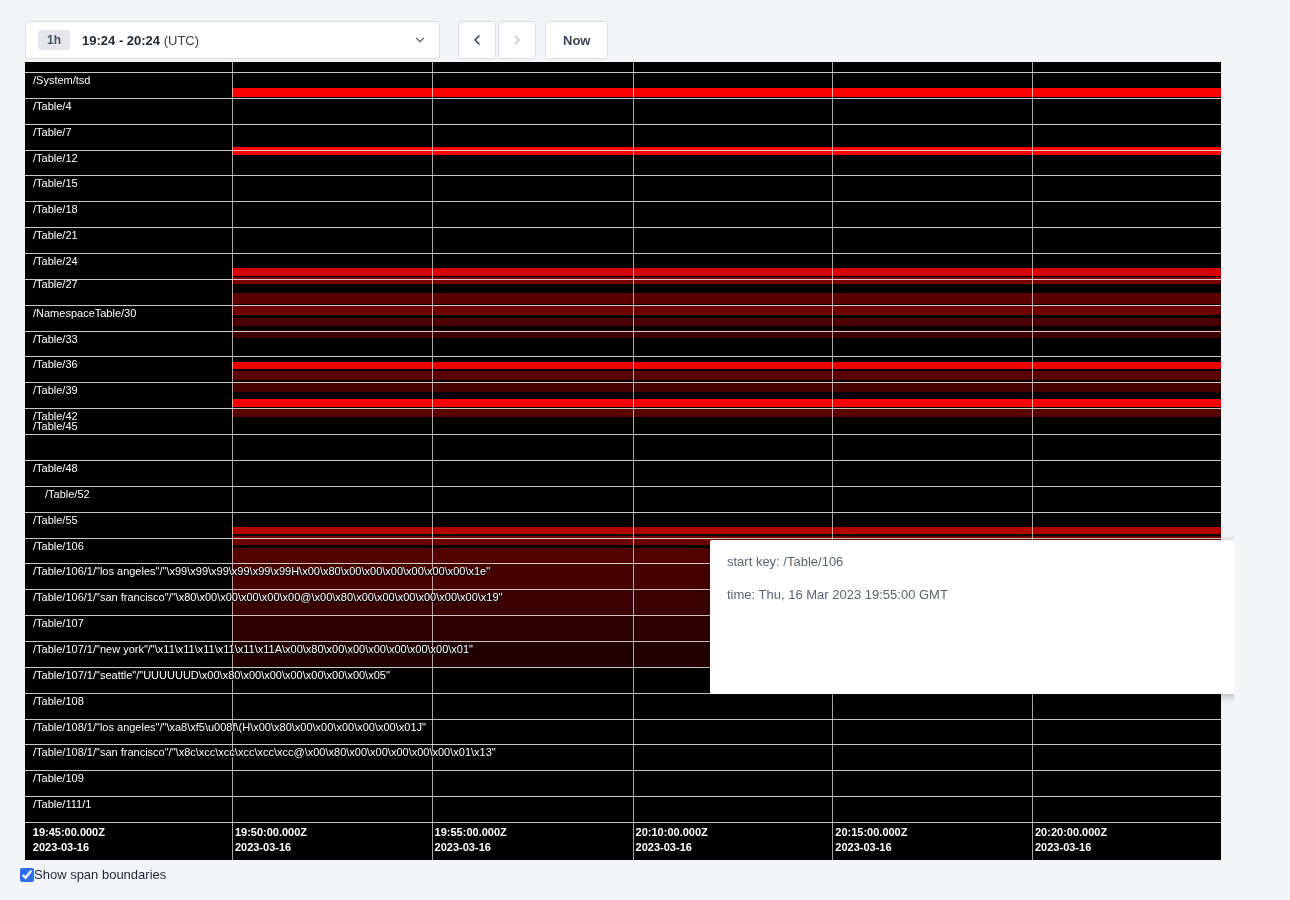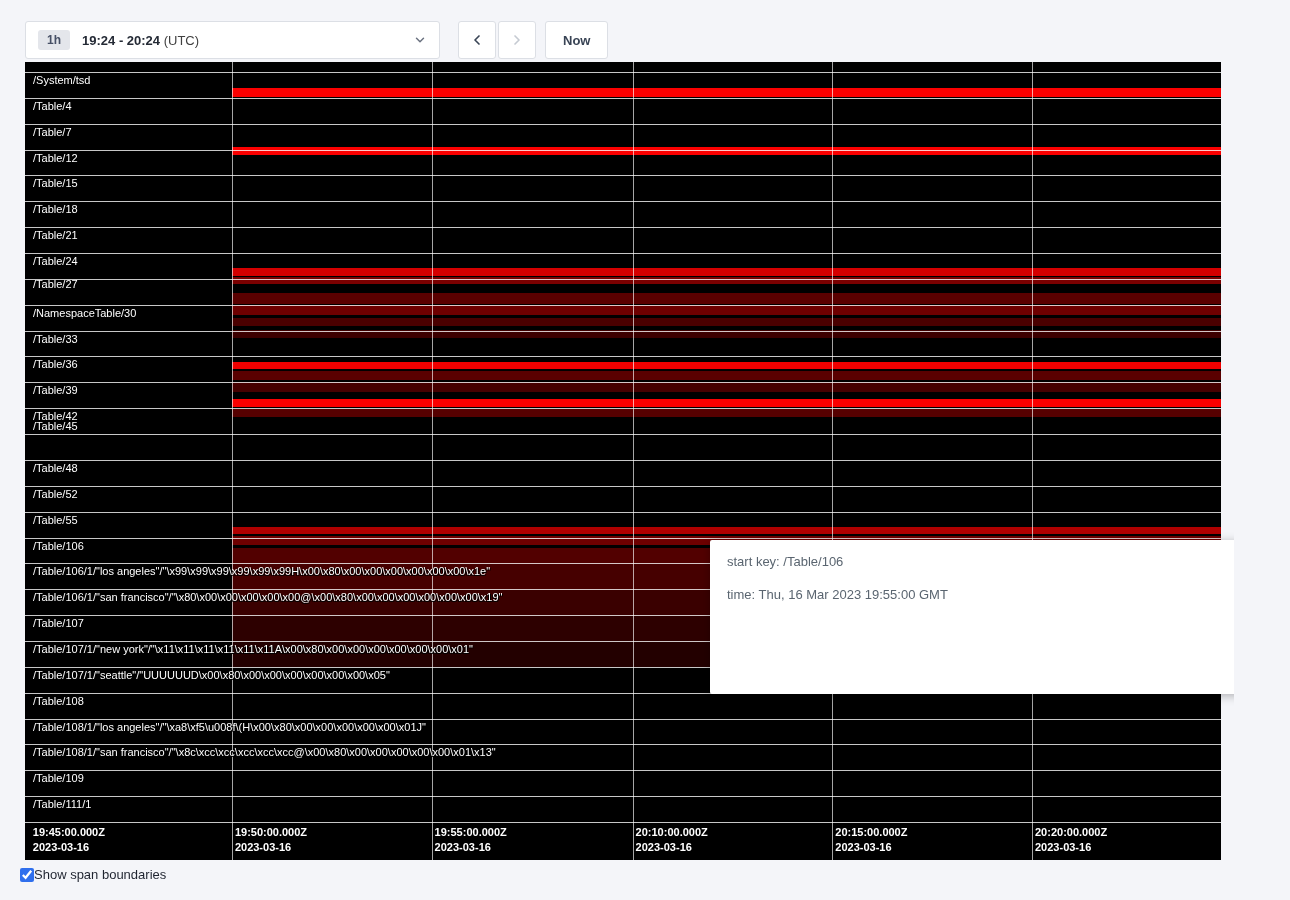--- a/index.html
+++ b/index.html
@@ -205,21 +205,21 @@
       <div class="rowlabel" style="top: 167.17px;">/Table/21</div>
       <div class="rowlabel" style="top: 193.03px;">/Table/24</div>
       <div class="rowlabel" style="top: 216px;">/Table/27</div>
       <div class="rowlabel" style="top: 244.76px;">/NamespaceTable/30</div>
       <div class="rowlabel" style="top: 270.62px;">/Table/33</div>
       <div class="rowlabel" style="top: 296.48px;">/Table/36</div>
       <div class="rowlabel" style="top: 322.34px; text-align: right;">/Table/39</div>
       <div class="rowlabel" style="top: 348.21px;">/Table/42</div>
       <div class="rowlabel" style="top: 358px;">/Table/45</div>
       <div class="rowlabel" style="top: 399.93px;">/Table/48</div>
-      <div class="rowlabel" style="top: 425.79px;">/Table/52</div>
+      <div class="rowlabel" style="top: 425.79px; margin-left: 12px;">/Table/52</div>
       <div class="rowlabel" style="top: 451.66px;">/Table/55</div>
       <div class="rowlabel" style="top: 477.52px;">/Table/106</div>
       <div class="rowlabel" style="top: 503.38px;">/Table/106/1/"los angeles"/"\x99\x99\x99\x99\x99\x99H\x00\x80\x00\x00\x00\x00\x00\x00\x1e"</div>
       <div class="rowlabel" style="top: 529.24px;">/Table/106/1/"san francisco"/"\x80\x00\x00\x00\x00\x00@\x00\x80\x00\x00\x00\x00\x00\x00\x19"</div>
       <div class="rowlabel" style="top: 555.1px;">/Table/107</div>
       <div class="rowlabel" style="top: 580.97px;">/Table/107/1/"new york"/"\x11\x11\x11\x11\x11\x11A\x00\x80\x00\x00\x00\x00\x00\x00\x01"</div>
       <div class="rowlabel" style="top: 606.83px;">/Table/107/1/"seattle"/"UUUUUUD\x00\x80\x00\x00\x00\x00\x00\x00\x05"</div>
       <div class="rowlabel" style="top: 632.69px;">/Table/108</div>
       <div class="rowlabel" style="top: 658.55px;">/Table/108/1/"los angeles"/"\xa8\xf5\u008f\(H\x00\x80\x00\x00\x00\x00\x00\x01J"</div>
       <div class="rowlabel" style="top: 684.41px;">/Table/108/1/"san francisco"/"\x8c\xcc\xcc\xcc\xcc\xcc@\x00\x80\x00\x00\x00\x00\x00\x01\x13"</div>

